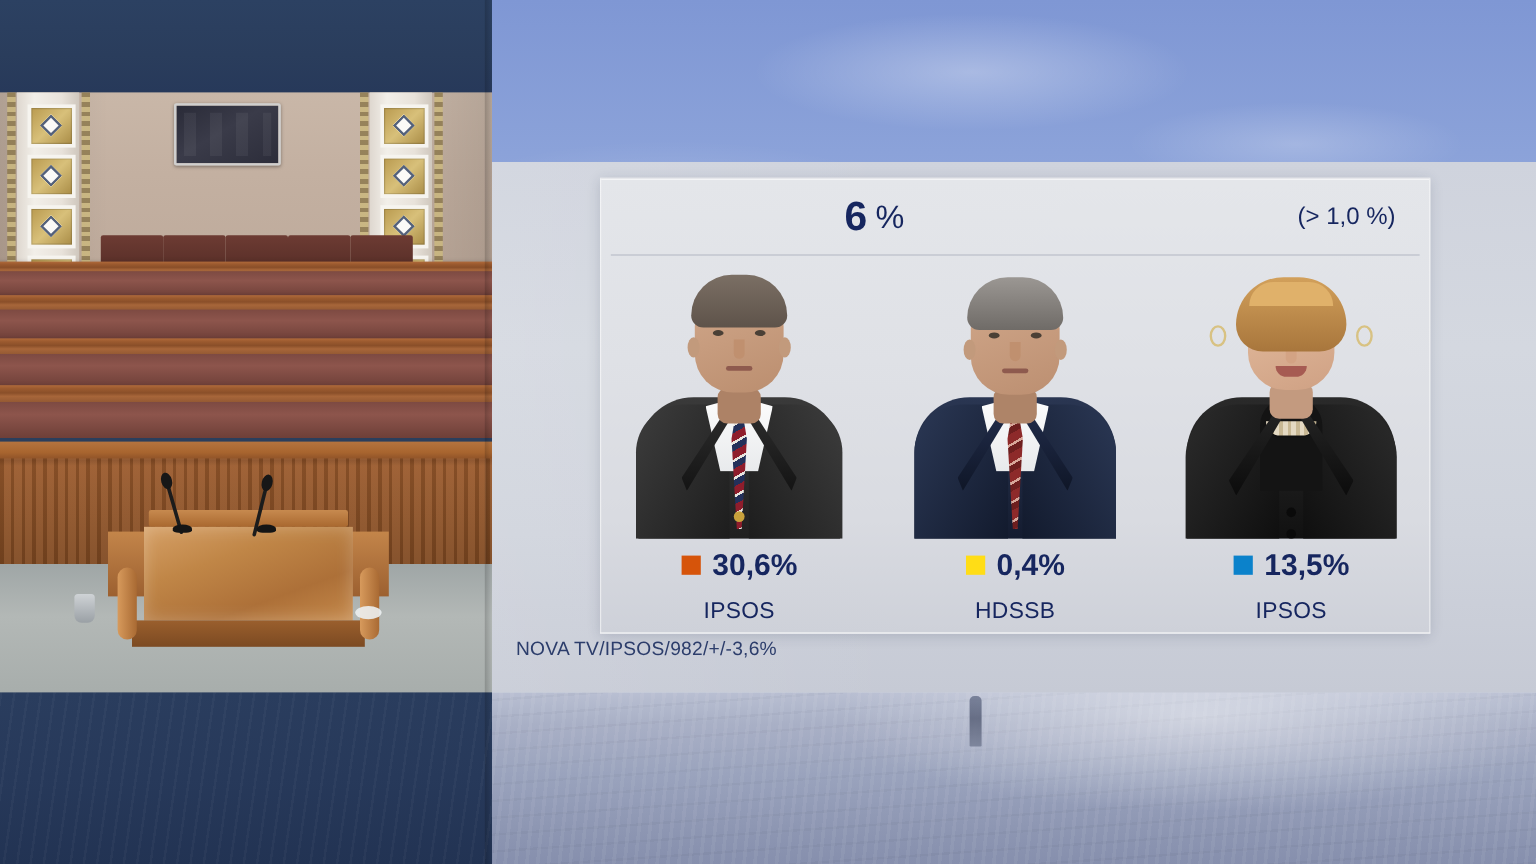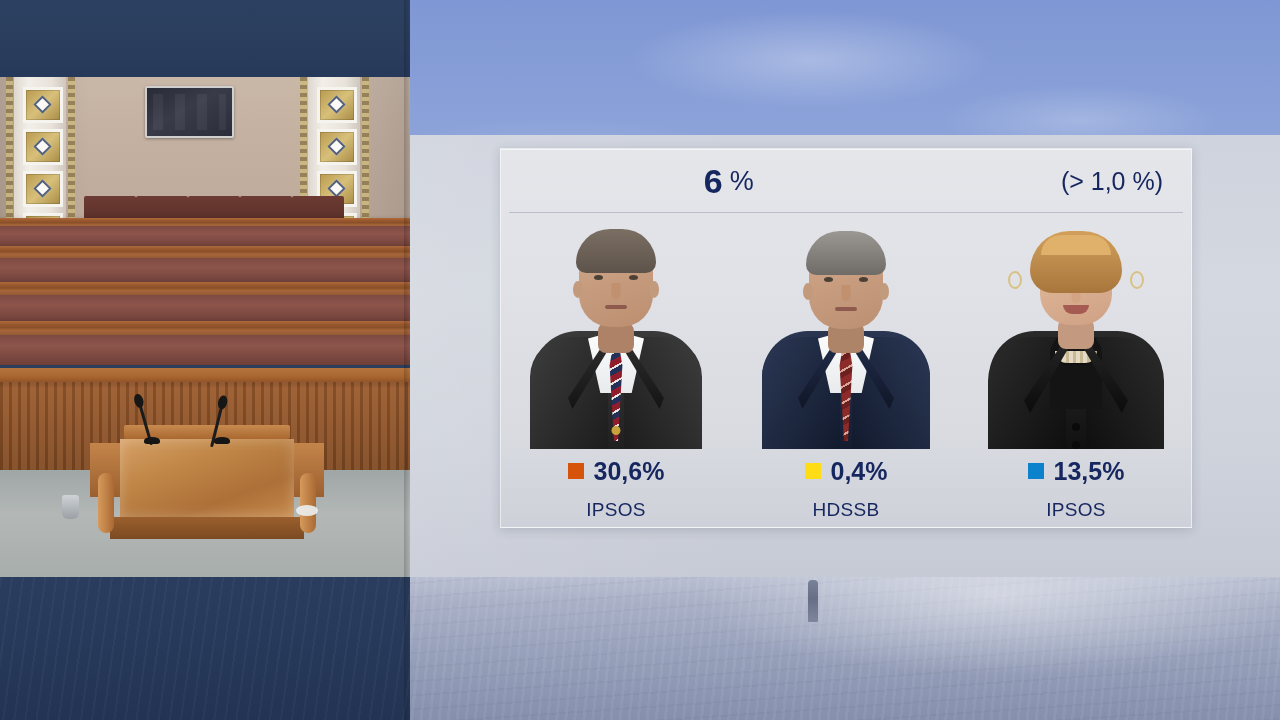--- a/index.html
+++ b/index.html
@@ -107,21 +107,21 @@
     background:linear-gradient(180deg,#e4e6ea 0%,#dfe1e6 40%,#d9dbe1 75%,#ced1d9 100%);
     border:1px solid rgba(255,255,255,.55);
     box-shadow:0 2px 10px rgba(40,50,80,.18), inset 0 1px 0 rgba(255,255,255,.6);}
   .card-hdr{position:absolute;left:0;top:0;width:100%;height:64px;}
   .card-hdr .rule{position:absolute;left:8px;right:8px;bottom:0;height:1px;background:rgba(110,120,145,.35);}
   .pct-main{position:absolute;left:0;top:0;width:66%;height:64px;display:flex;align-items:center;justify-content:center;
     color:#16265f;white-space:nowrap;}
   .pct-main .num{font-size:34px;font-weight:700;letter-spacing:0;}
   .pct-main .sym{font-size:27px;font-weight:400;margin-left:7px;}
   .pct-note{position:absolute;right:28px;top:0;height:64px;display:flex;align-items:center;
-    font-size:25px;font-weight:400;color:#16265f;white-space:nowrap;}
+    font-size:20px;font-weight:400;color:#16265f;white-space:nowrap;}
 
   .cols{position:absolute;left:0;top:64px;width:100%;height:314px;display:flex;}
   .col{flex:1;position:relative;display:flex;flex-direction:column;align-items:center;justify-content:flex-end;}
   .portrait{position:relative;width:100%;height:232px;overflow:hidden;}
   .p-inner{position:absolute;left:50%;bottom:0;transform:translateX(-50%);width:176px;height:232px;}
 
   
   .body-sh{position:absolute;left:50%;bottom:0;transform:translateX(-50%);width:168px;height:118px;border-radius:46px 46px 0 0;}
   .shoulder-l,.shoulder-r{position:absolute;bottom:0;width:78px;height:112px;}
   .neck{position:absolute;left:50%;transform:translateX(-50%);bottom:96px;width:36px;height:30px;border-radius:8px;}
@@ -342,14 +342,15 @@
         <div class="stat">
           <span class="swatch" style="background:#0b82cb"></span>
           <span class="val">13,5%</span>
         </div>
         <div class="party">IPSOS</div>
       </div>
 
     </div>
   </div>
 
+  <div class="source">NOVA TV/IPSOS/982/+/-3,6%</div>
 
 </div>
 
 </body></html>

